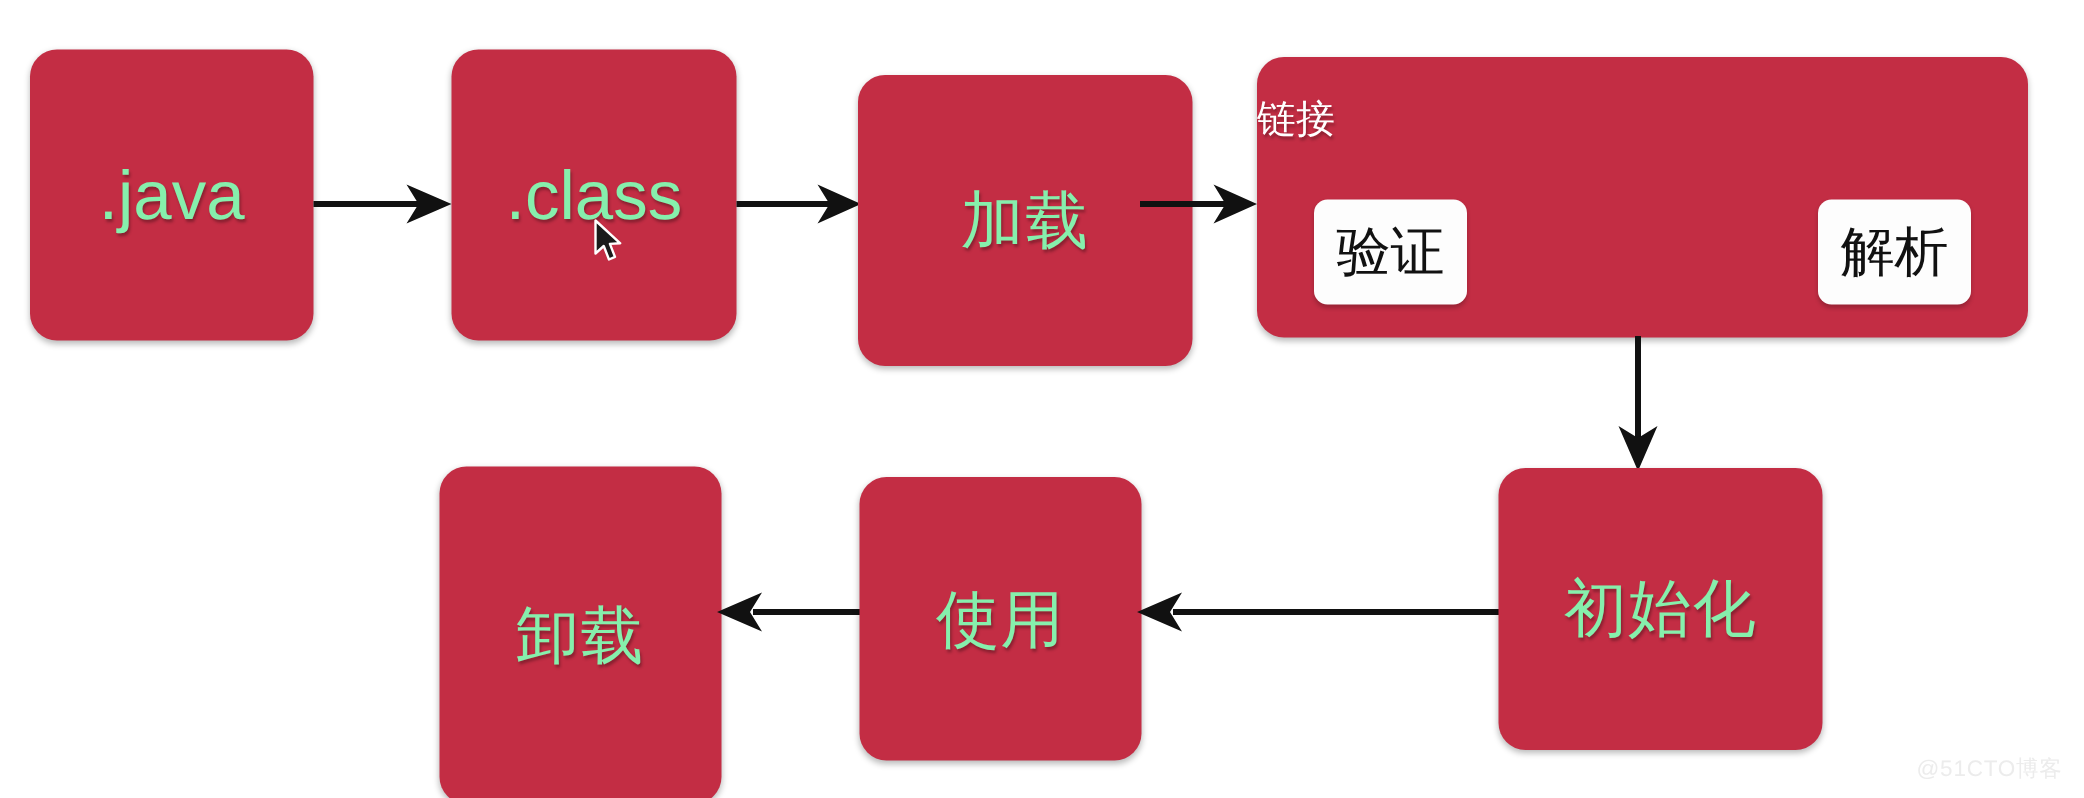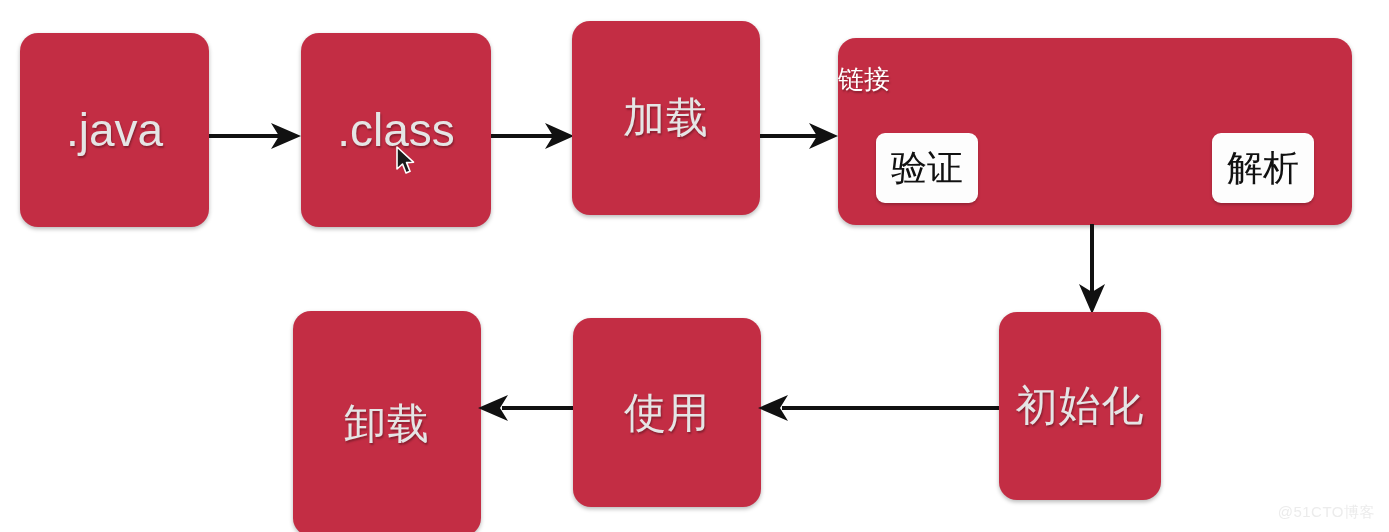--- a/index.html
+++ b/index.html
@@ -23,21 +23,21 @@
     position: absolute;
     background: #c32d44;
     border-radius: 18px;
     box-shadow: 0 2px 4px rgba(0,0,0,0.28);
     display: flex;
     align-items: center;
     justify-content: center;
     box-sizing: border-box;
   }
   .node-label {
-    color: #e5e5e5;
+    color: #86efac;
     font-size: 42px;
     line-height: 1;
     letter-spacing: 1px;
     text-shadow: 1px 2px 2px rgba(0,0,0,0.30);
     white-space: nowrap;
     user-select: none;
   }
   .node-label.latin {
     font-size: 46px;
     letter-spacing: 0px;
@@ -136,21 +136,21 @@
 
   <div class="node" style="left:301px; top:33px; width:190px; height:194px;">
     <span class="node-label latin">.class</span>
   </div>
 
   <svg class="arrow" style="left:491px; top:120px;" width="85" height="32" viewBox="0 0 85 32">
     <line x1="0" y1="16" x2="66" y2="16"></line>
     <polygon points="83,16 54,3 62,16 54,29"></polygon>
   </svg>
 
-  <div class="node" style="left:572px; top:21px; width:188px; height:194px;text-align:center;">
+  <div class="node" style="left:572px; top:50px; width:223px; height:194px;text-align:center;">
     <span class="node-label">加载</span>
   </div>
 
   <svg class="arrow" style="left:760px; top:120px;" width="80" height="32" viewBox="0 0 80 32">
     <line x1="0" y1="16" x2="61" y2="16"></line>
     <polygon points="78,16 49,3 57,16 49,29"></polygon>
   </svg>
 
   <div class="group-node" style="left:838px; top:38px; width:514px; height:187px;">
     <div class="group-title">链接</div>
@@ -180,21 +180,21 @@
 
   <div class="node" style="left:573px; top:318px; width:188px; height:189px;">
     <span class="node-label">使用</span>
   </div>
 
   <svg class="arrow" style="left:758px; top:392px;" width="244" height="32" viewBox="0 0 244 32">
     <line x1="24" y1="16" x2="244" y2="16"></line>
     <polygon points="0,16 30,3 22,16 30,29"></polygon>
   </svg>
 
-  <div class="node" style="left:999px; top:312px; width:162px; height:188px;">
+  <div class="node" style="left:999px; top:312px; width:216px; height:188px;">
     <span class="node-label">初始化</span>
   </div>
 
   <svg class="cursor" style="left:396px; top:146px;" width="22" height="30" viewBox="0 0 22 30">
     <polygon points="1,1 1,23 6.5,18 10,27 14,25.3 10.6,16.6 17.5,16.2" fill="#1b1b1b" stroke="#ffffff" stroke-width="1.6" stroke-linejoin="round"></polygon>
   </svg>
 
   <div class="watermark">@51CTO博客</div>
 
 </div>

